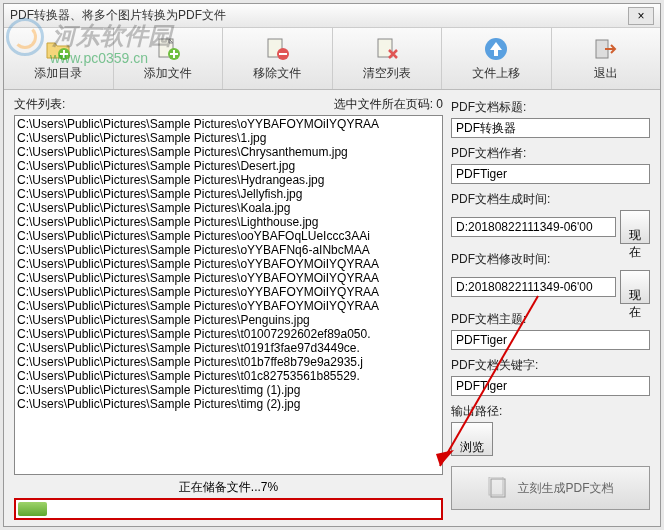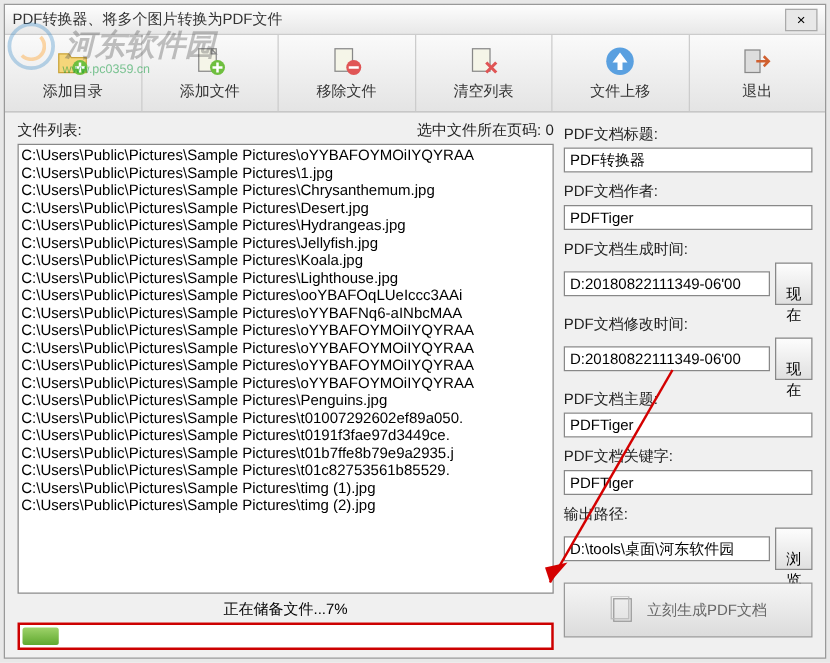--- a/index.html
+++ b/index.html
@@ -3,21 +3,21 @@
 <meta charset="utf-8">
 <style>
 * { margin: 0; padding: 0; box-sizing: border-box; font-family: "Microsoft YaHei", Arial, sans-serif; font-size: 12px; }
 body { background: #e8e8e8; width: 664px; height: 530px; overflow: hidden; position: relative; }
 .window { width: 658px; height: 524px; margin: 3px; background: #f0f0f0; border: 1px solid #999; }
 .titlebar { height: 24px; background: linear-gradient(#fdfdfd,#e8e8e8); border-bottom: 1px solid #ccc; display: flex; align-items: center; padding: 0 6px; }
 .titlebar-text { flex: 1; color: #333; font-size: 12px; }
 .close-btn { width: 26px; height: 18px; background: #e8e8e8; border: 1px solid #aaa; display: flex; align-items: center; justify-content: center; cursor: pointer; }
 .watermark { position: absolute; top: 20px; left: 10px; z-index: 100; pointer-events: none; }
 .watermark .logo-text { font-size: 24px; font-weight: bold; font-style: italic; color: rgba(80,80,80,0.35); }
-.watermark .url { font-size: 10px; color: rgba(0,150,50,0.5); margin-top: -2px; margin-left: 40px; }
+.watermark .url { font-size: 14px; color: rgba(0,150,50,0.5); margin-top: -2px; margin-left: 40px; }
 .wm-circle { position: absolute; top: 18px; left: 6px; width: 38px; height: 38px; border: 3px solid rgba(60,140,200,0.35); border-radius: 50%; z-index: 100; pointer-events: none; }
 .wm-circle::after { content:""; position:absolute; inset:4px; border:3px solid rgba(255,160,40,0.4); border-radius:50%; border-top-color:transparent; border-left-color:transparent; }
 .toolbar { height: 62px; background: linear-gradient(#fafafa,#e4e4e4); border-bottom: 1px solid #bbb; display: flex; }
 .tbtn { flex: 1; display: flex; flex-direction: column; align-items: center; justify-content: center; border-right: 1px solid #ccc; cursor: pointer; gap: 3px; }
 .tbtn:last-child { border-right: none; }
 .tbtn .ico { width: 26px; height: 26px; display:flex; align-items:center; justify-content:center; }
 .tbtn .lbl { color: #333; font-size: 12px; }
 .content { display: flex; height: calc(100% - 86px); }
 .left { width: 460px; padding: 6px 6px 6px 10px; display: flex; flex-direction: column; }
 .right { flex: 1; padding: 6px 10px 6px 2px; display: flex; flex-direction: column; gap: 2px; }
@@ -174,21 +174,20 @@
           <input class="field-input" value="PDFTiger" style="">
         </div>
 
       <div class="field-label">PDF文档关键字:</div>
       <div class="field-row">
           <input class="field-input" value="PDFTiger" style="">
         </div>
 
       <div class="field-label">输出路径:</div>
       <div class="field-row">
-        <input class="field-input" value="D:\tools\桌面\河东软件园" style="">
         <button class="small-btn">浏览</button>
       </div>
 
       <div class="generate-btn">
         <span class="gen-ico">
             <svg width="22" height="22">
               <rect x="3" y="2" width="14" height="18" fill="none" stroke="#999"></rect>
               <rect x="1" y="0" width="14" height="18" fill="none" stroke="#bbb"></rect>
             </svg>
           </span>

